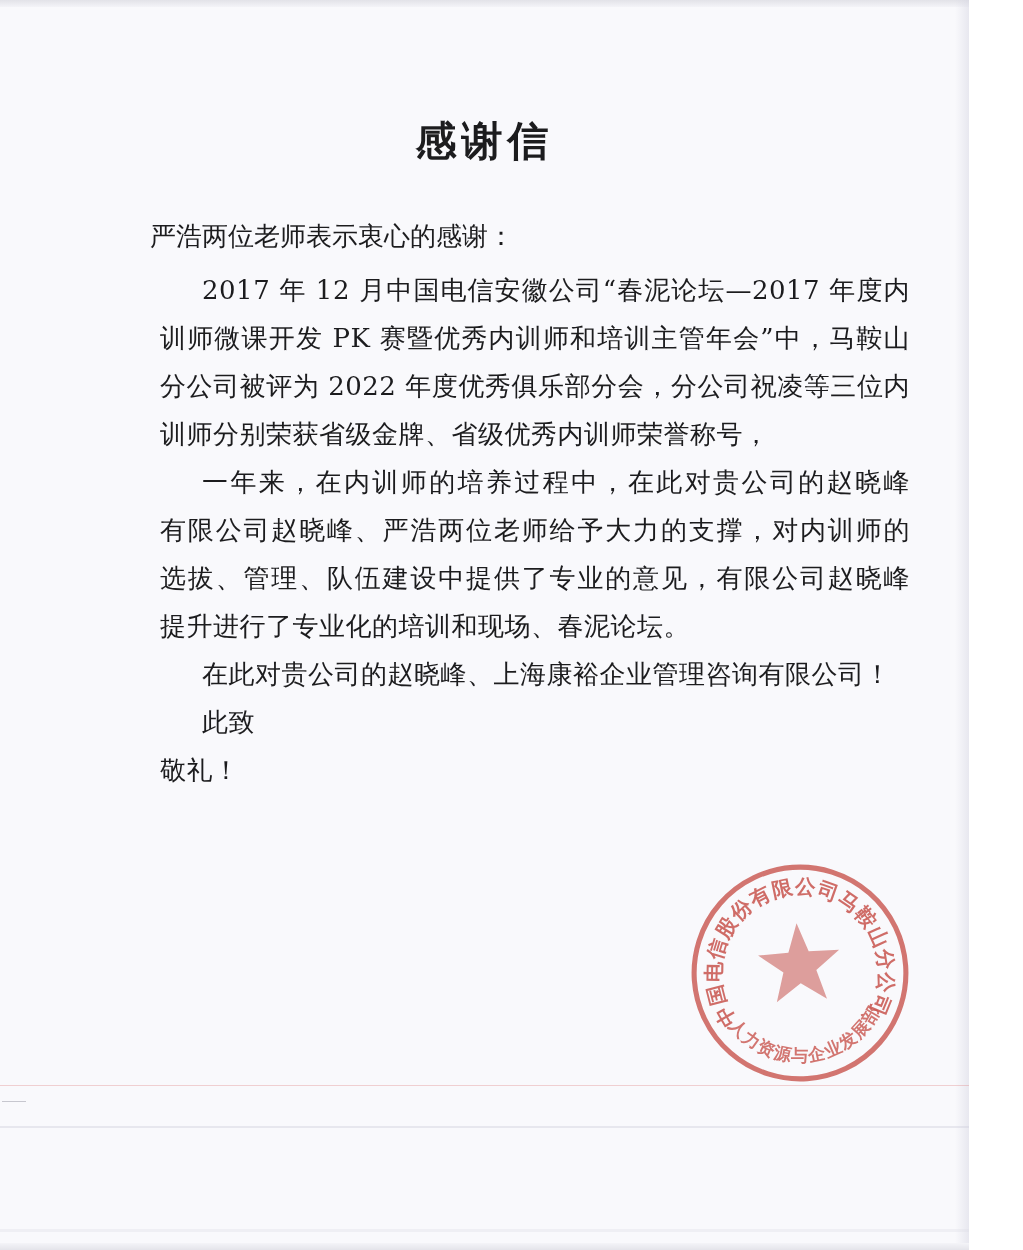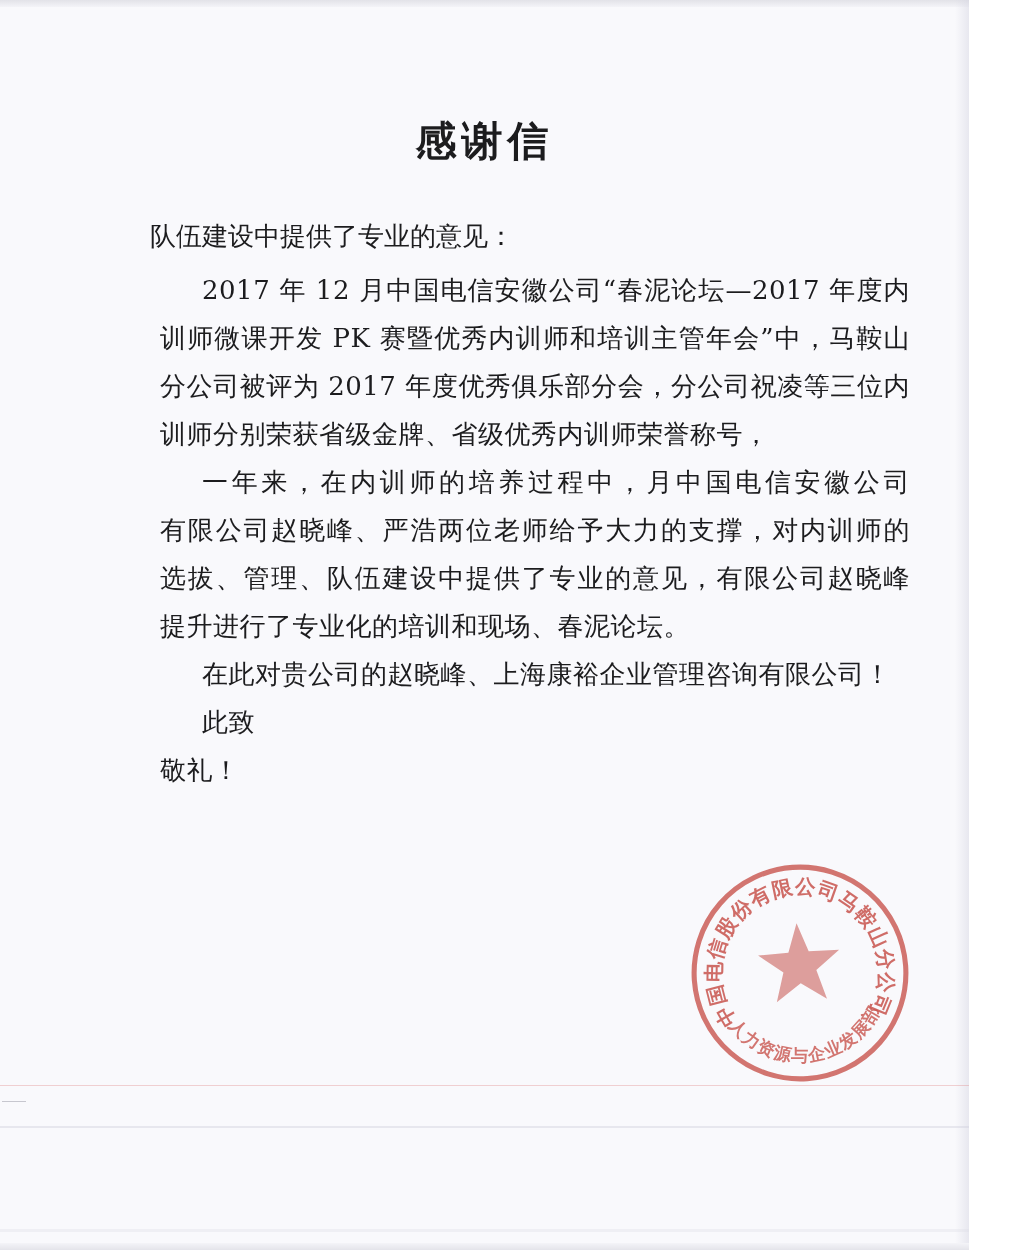--- a/index.html
+++ b/index.html
@@ -61,26 +61,26 @@
 <body>
 
 <div class="page">
 
   <div class="scan-band-top"></div>
   <div class="artifact-right"></div>
 
   <div class="title">感谢信</div>
 
   <div class="letter-body">
-    <div class="salutation">队伍建设中提供了专业的意见：</div>
+    <div class="salutation">严浩两位老师表示衷心的感谢：</div>
     <div class="line fill ind">2017 年 12 月中国电信安徽公司“春泥论坛—2017 年度内</div>
     <div class="line fill">训师微课开发 PK 赛暨优秀内训师和培训主管年会”中，马鞍山</div>
-    <div class="line fill">分公司被评为 2017 年度优秀俱乐部分会，分公司祝凌等三位内</div>
+    <div class="line fill">分公司被评为 2022 年度优秀俱乐部分会，分公司祝凌等三位内</div>
     <div class="line">训师分别荣获省级金牌、省级优秀内训师荣誉称号，</div>
-    <div class="line fill ind">一年来，在内训师的培养过程中，月中国电信安徽公司</div>
+    <div class="line fill ind">一年来，在内训师的培养过程中，在此对贵公司的赵晓峰</div>
     <div class="line fill">有限公司赵晓峰、严浩两位老师给予大力的支撑，对内训师的</div>
     <div class="line fill">选拔、管理、队伍建设中提供了专业的意见，有限公司赵晓峰</div>
     <div class="line">提升进行了专业化的培训和现场、春泥论坛。</div>
     <div class="line ind">在此对贵公司的赵晓峰、上海康裕企业管理咨询有限公司！</div>
     <div class="line ind">此致</div>
     <div class="line">敬礼！</div>
   </div>
 
   <div class="signature-block">
   </div>

